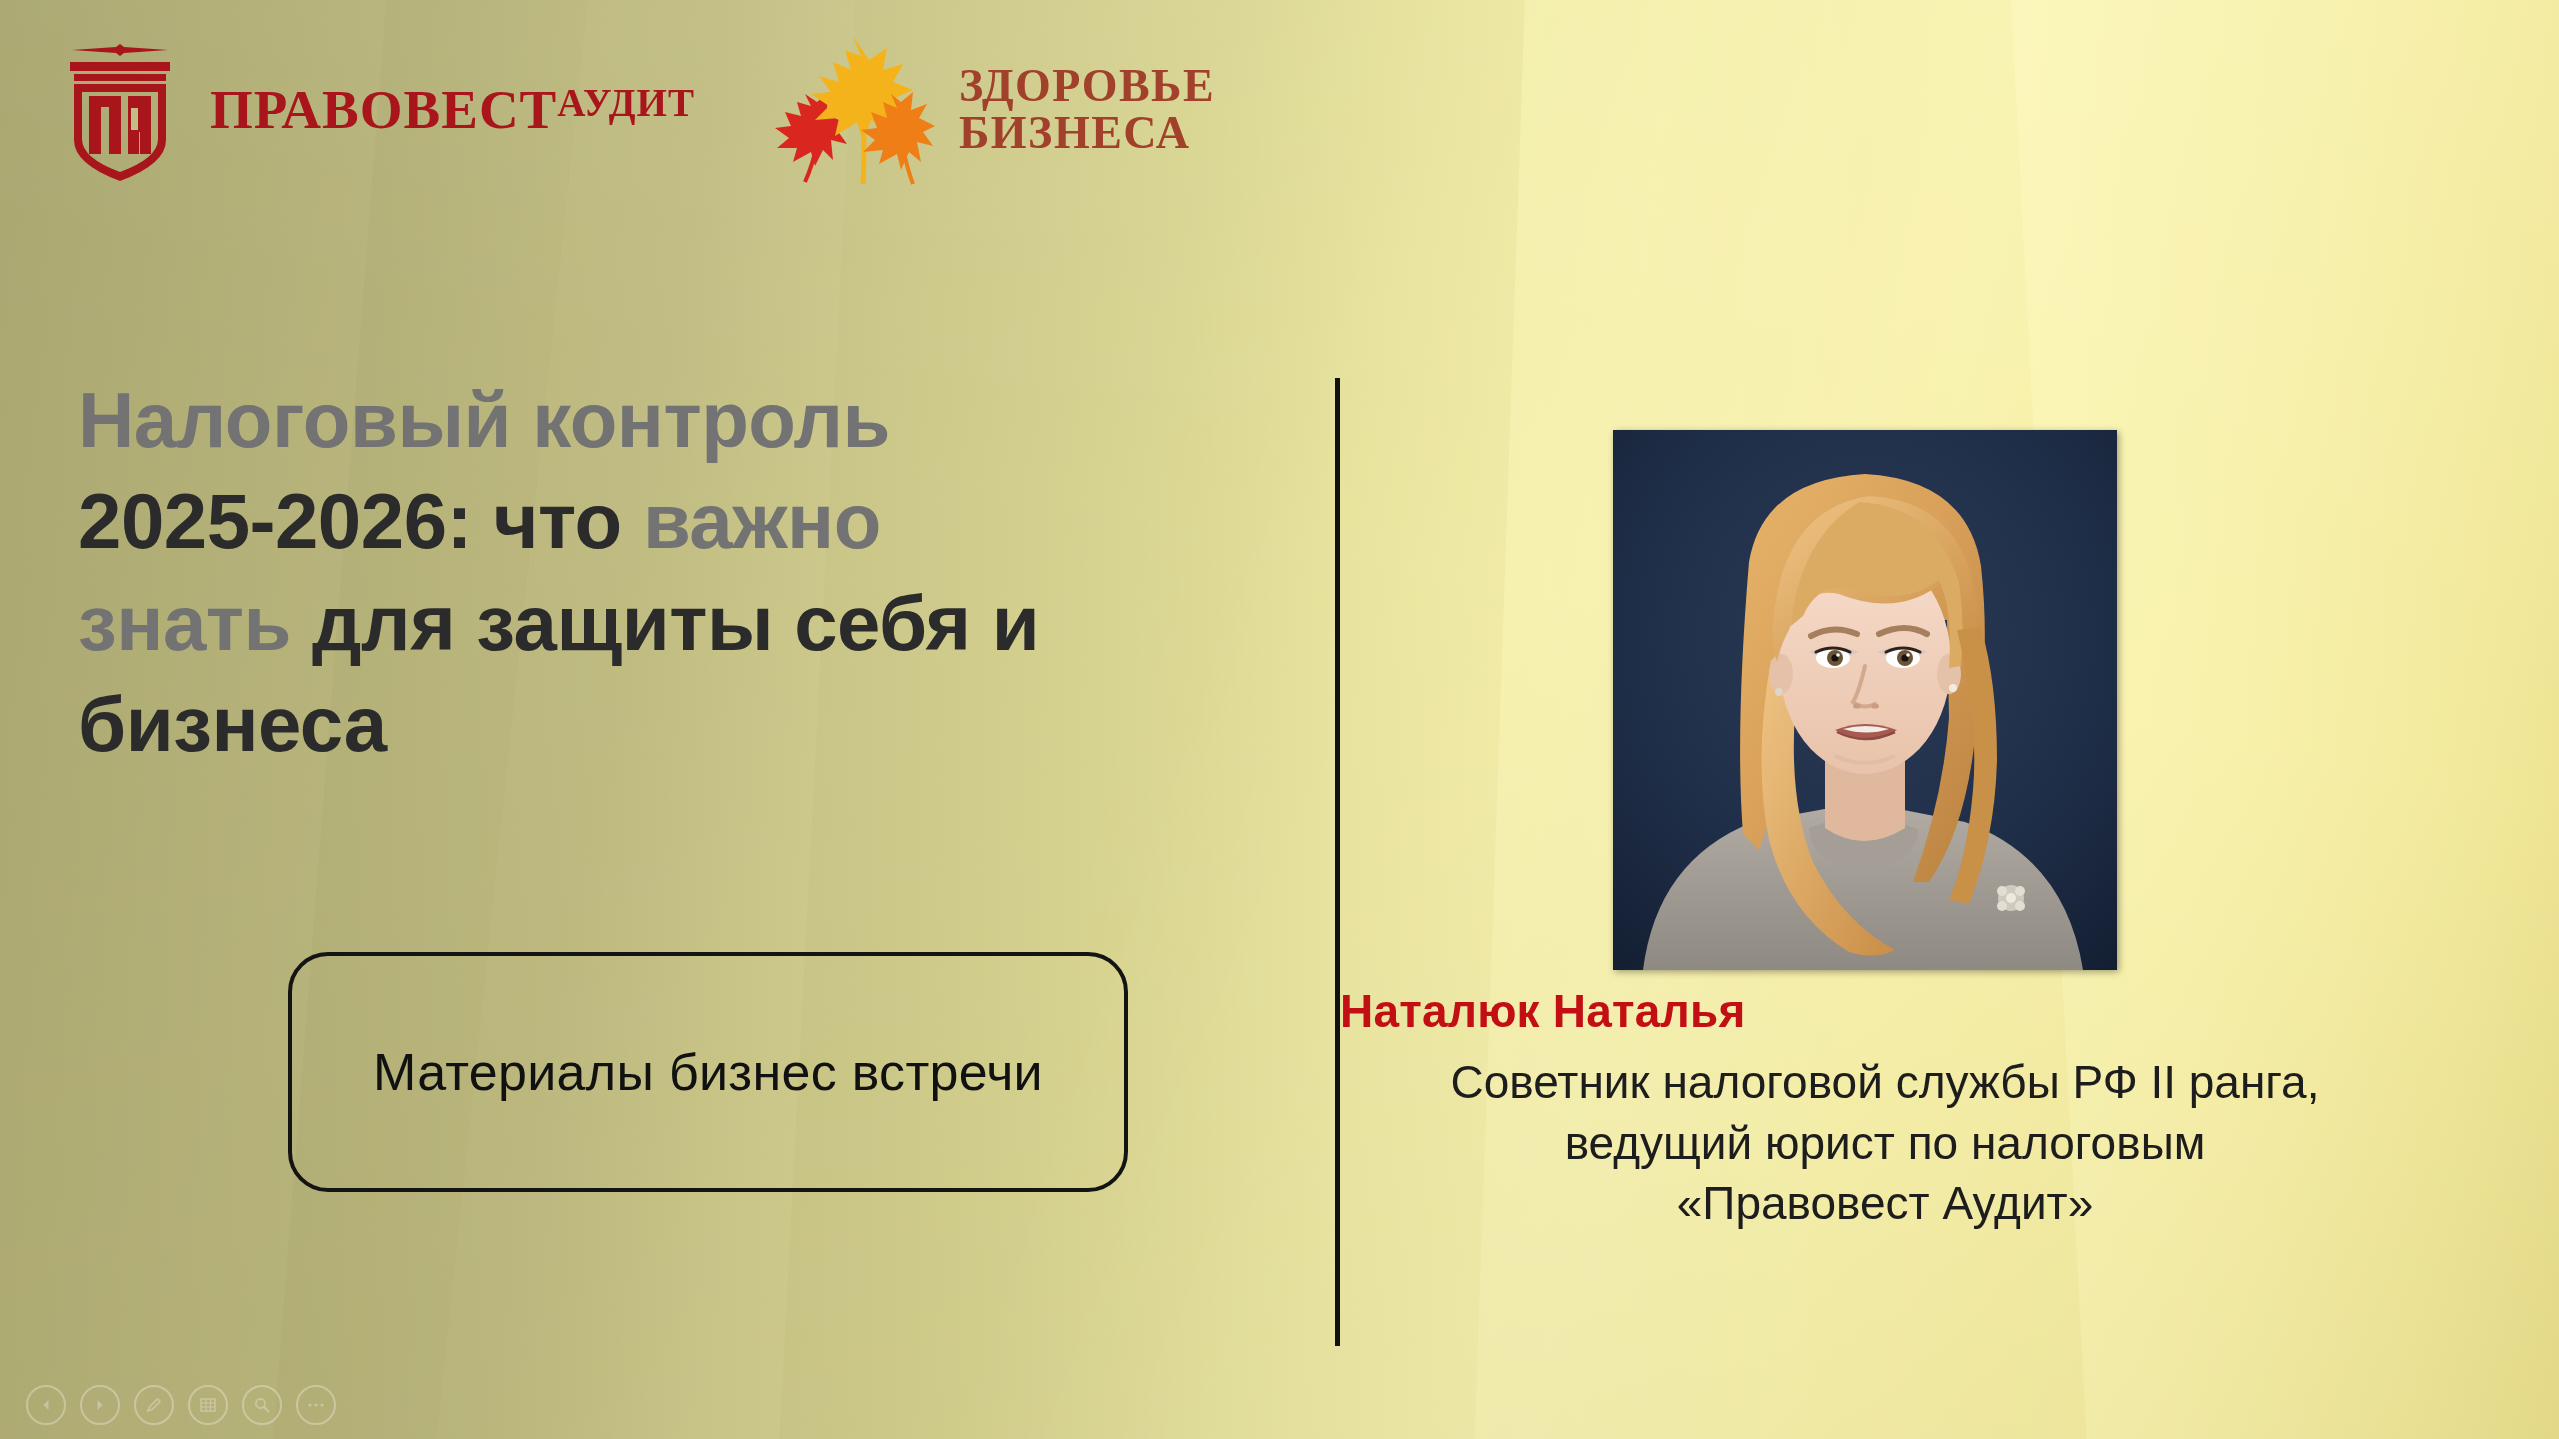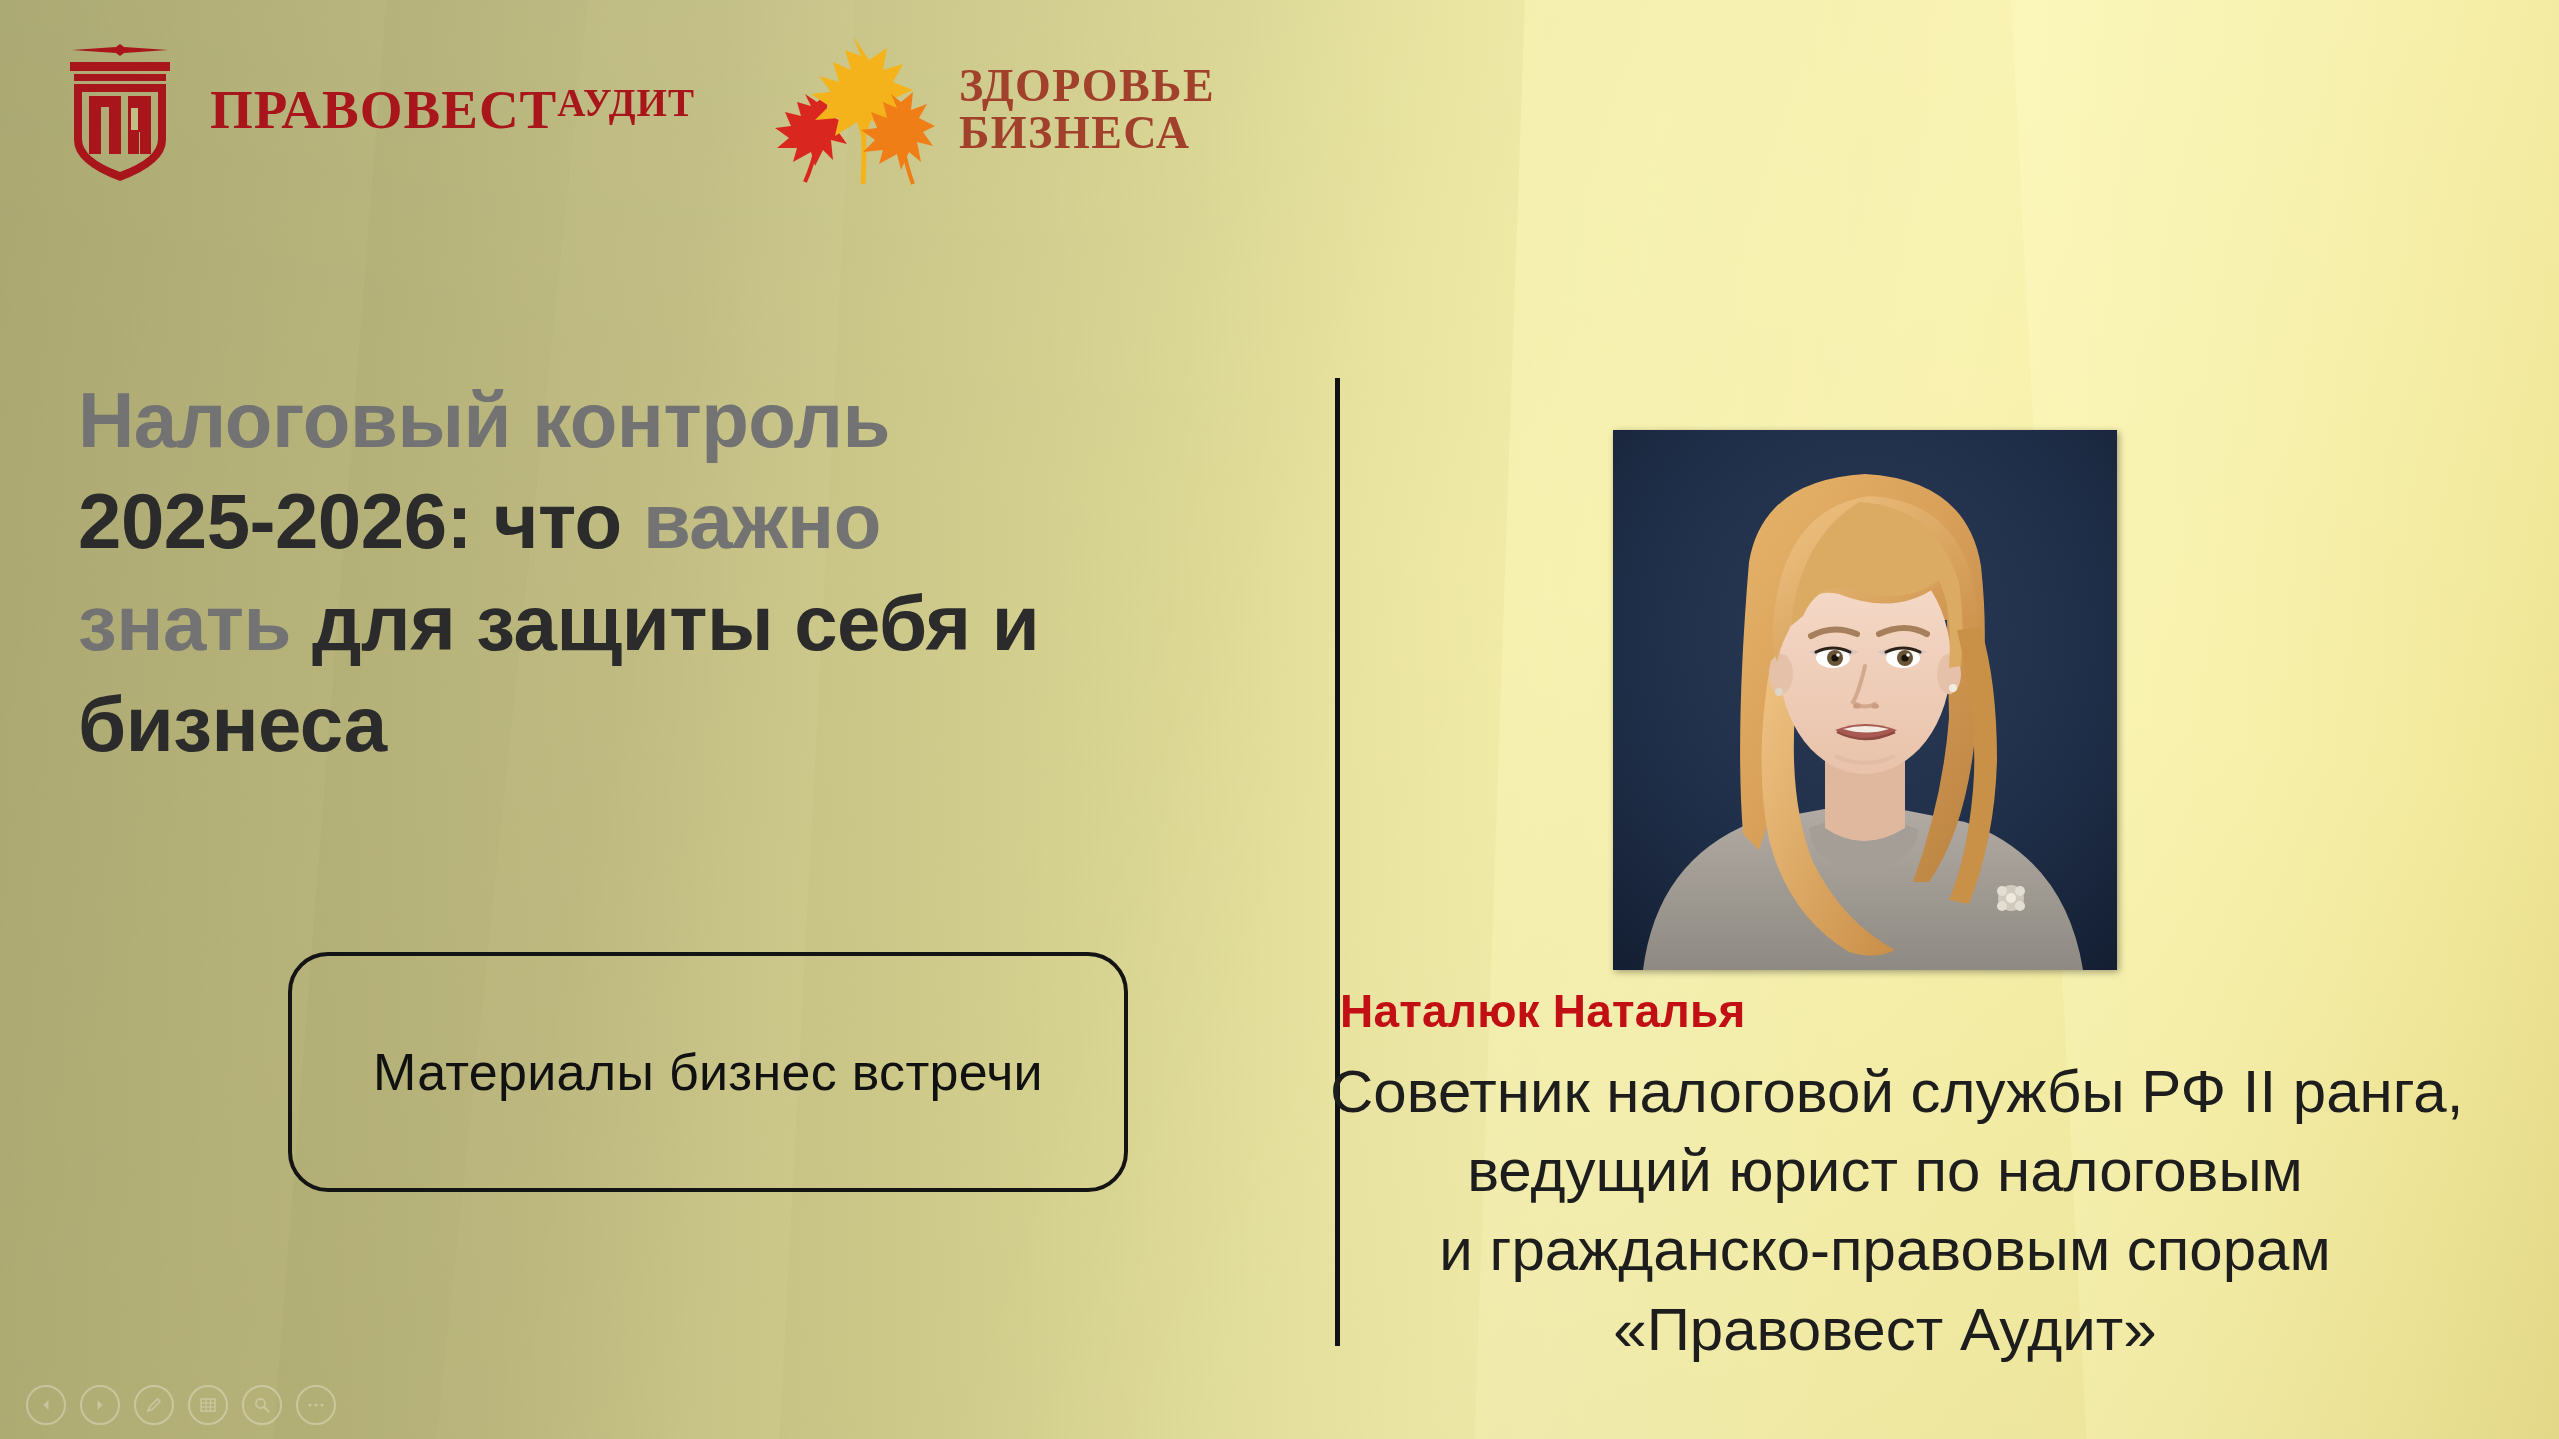--- a/index.html
+++ b/index.html
@@ -202,21 +202,21 @@
     font-weight: 700;
     color: #c20f13;
     letter-spacing: 0.2px;
   }
   .speaker-bio {
     position: absolute;
     left: 1330px;
     top: 1052px;
     width: 1110px;
     text-align: center;
-    font-size: 60px;
+    font-size: 46px;
     line-height: 1.32;
     color: #1d1d1d;
   }
   .speaker-bio div { white-space: nowrap; }
 
   
   .controls {
     position: absolute;
     left: 26px;
     bottom: 14px;
@@ -426,21 +426,20 @@
       <path d="M344 200 Q366 290 360 360 Q354 428 336 470 L356 474
                Q382 408 384 330 Q384 252 368 198 Z" fill="#c99048"></path>
     </svg>
   </div>
 
   <div class="speaker-name">Наталюк Наталья</div>
 
   <div class="speaker-bio">
     <div>Советник налоговой службы РФ II ранга,</div>
     <div>ведущий юрист по налоговым</div>
-    <div>и гражданско-правовым спорам</div>
     <div>«Правовест Аудит»</div>
   </div>
 
   <div class="controls">
     <div class="ctl">
       <span>
         <svg width="14" height="14" viewBox="0 0 14 14">
             <path d="M9.5 2 L4.5 7 L9.5 12 Z" fill="#fff"></path>
           </svg>
       </span>

